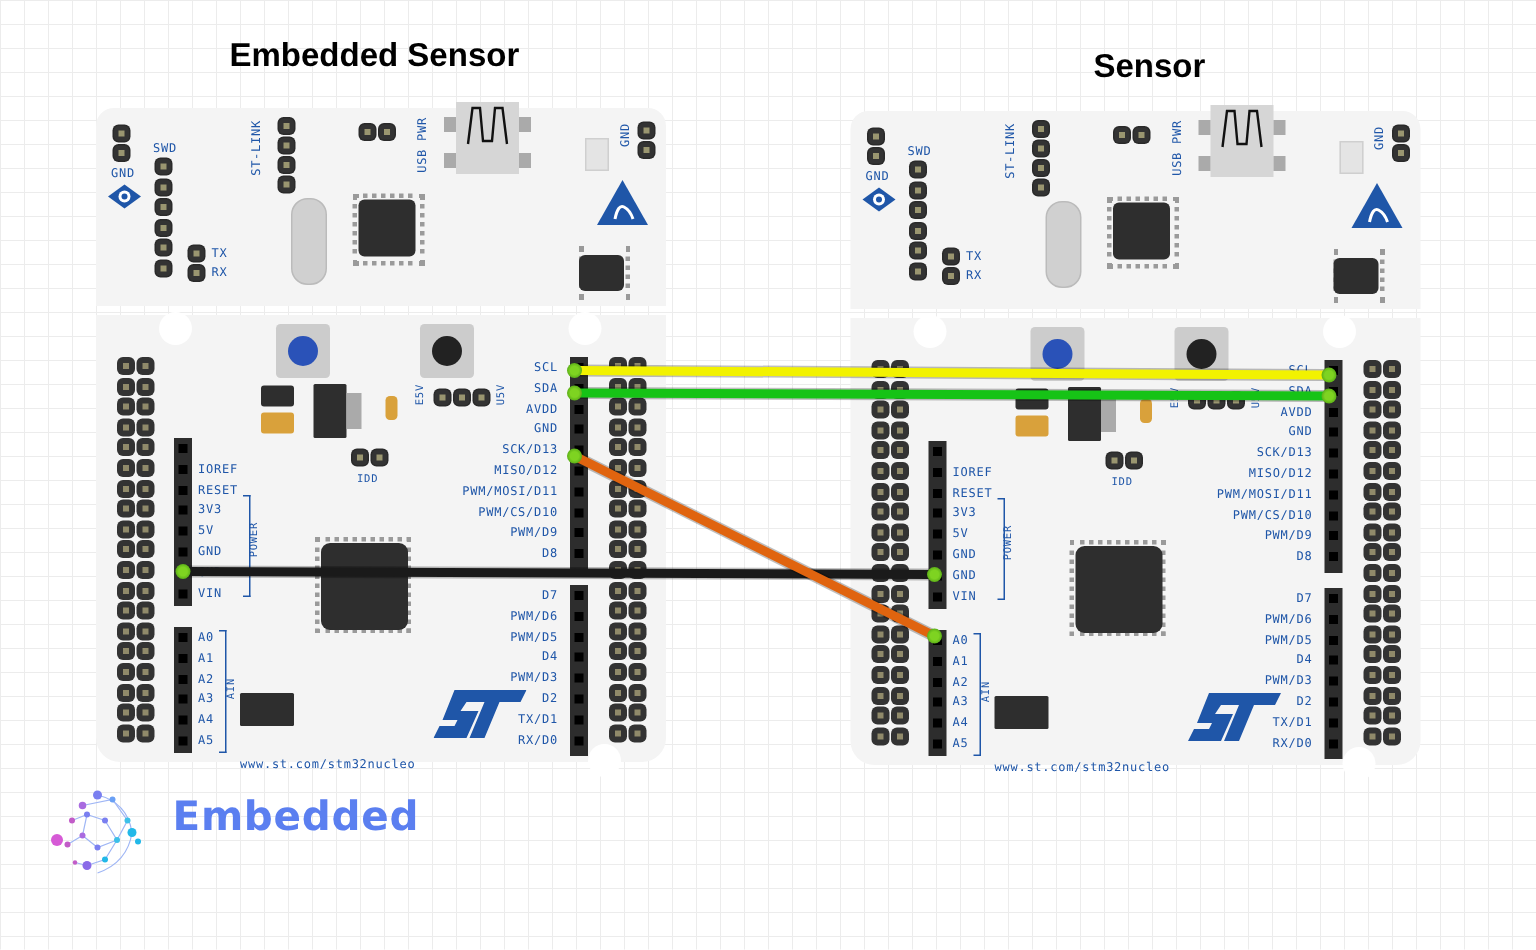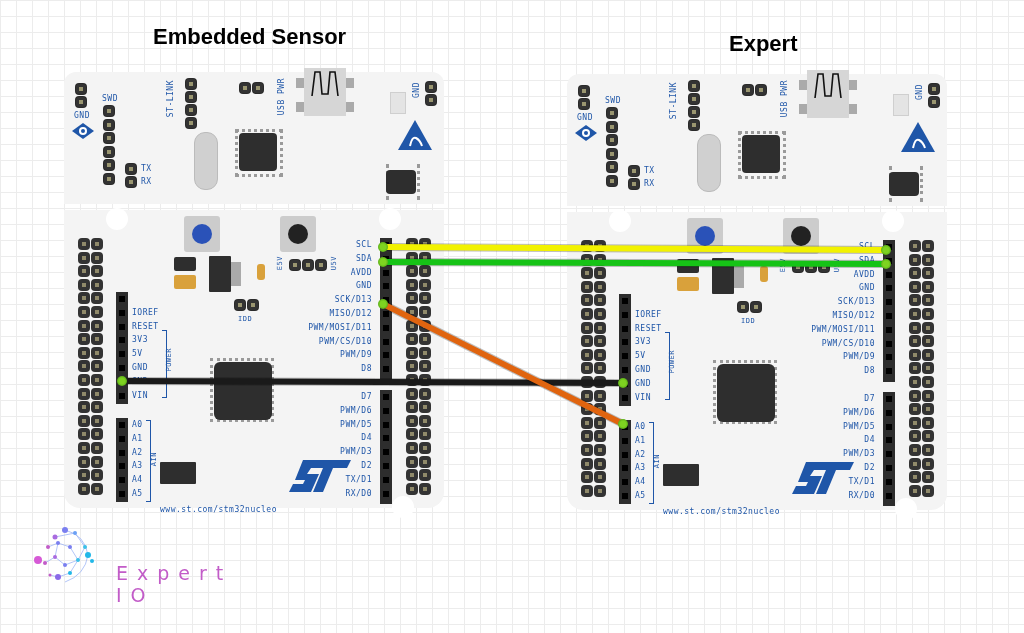--- a/index.html
+++ b/index.html
@@ -27,21 +27,21 @@
   .btn-cap{position:absolute;left:8px;top:8px;width:20px;height:20px;border-radius:50%;}
   .mount{position:absolute;width:22px;height:22px;border-radius:50%;background:#fff;}
   .wire{position:absolute;height:6px;border-radius:3px;transform-origin:0 50%;}
   .wire-end{position:absolute;width:10px;height:10px;border-radius:50%;}
   .logo-text{position:absolute;font-family:"DejaVu Sans",sans-serif;}
 </style>
 </head>
 <body>
 
 <div class="title" style="left:153px;top:24px;">Embedded Sensor</div>
-<div class="title" style="left:729px;top:31px;">Expert</div>
+<div class="title" style="left:729px;top:31px;">Sensor</div>
 
 <div id="board-left" class="board" style="left:64px;top:72px;">
     <div class="top-part"></div>
     <div class="bottom-part"></div>
     <div class="pin" style="left:12px;top:12px;"></div>
     <div class="pin" style="left:12px;top:25px;"></div>
     <div class="lbl " style="left:10px;top:39px;">GND</div>
     <div class="lbl " style="left:38px;top:22px;">SWD</div>
     <div class="pin" style="left:40px;top:34px;"></div>
     <div class="pin" style="left:40px;top:47.5px;"></div>
@@ -533,14 +533,14 @@
     <circle cx="40" cy="22" r="2" fill="#7a7ff0"></circle>
     <circle cx="8" cy="35" r="4" fill="#d65ad6"></circle>
     <circle cx="25" cy="32" r="2" fill="#a96be0"></circle>
     <circle cx="15" cy="38" r="2" fill="#c25cc8"></circle>
     <circle cx="35" cy="40" r="2" fill="#7a7ff0"></circle>
     <circle cx="40" cy="48" r="2" fill="#22b8e8"></circle>
     <circle cx="28" cy="52" r="3" fill="#8a6ae8"></circle>
     <circle cx="20" cy="50" r="1.5" fill="#c25cc8"></circle>
     <circle cx="62" cy="36" r="2" fill="#22b8e8"></circle>
   </svg>
-  <div class="logo-text" style="left:86px;top:37px;font-size:19px;color:#c25cc8;letter-spacing:9px;">Expert IO</div>
+  <div class="logo-text" style="left:85px;top:4px;font-size:27px;font-weight:bold;color:#5b7ff0;letter-spacing:0.5px;">Embedded</div>
 </div>
 
 </body></html>

